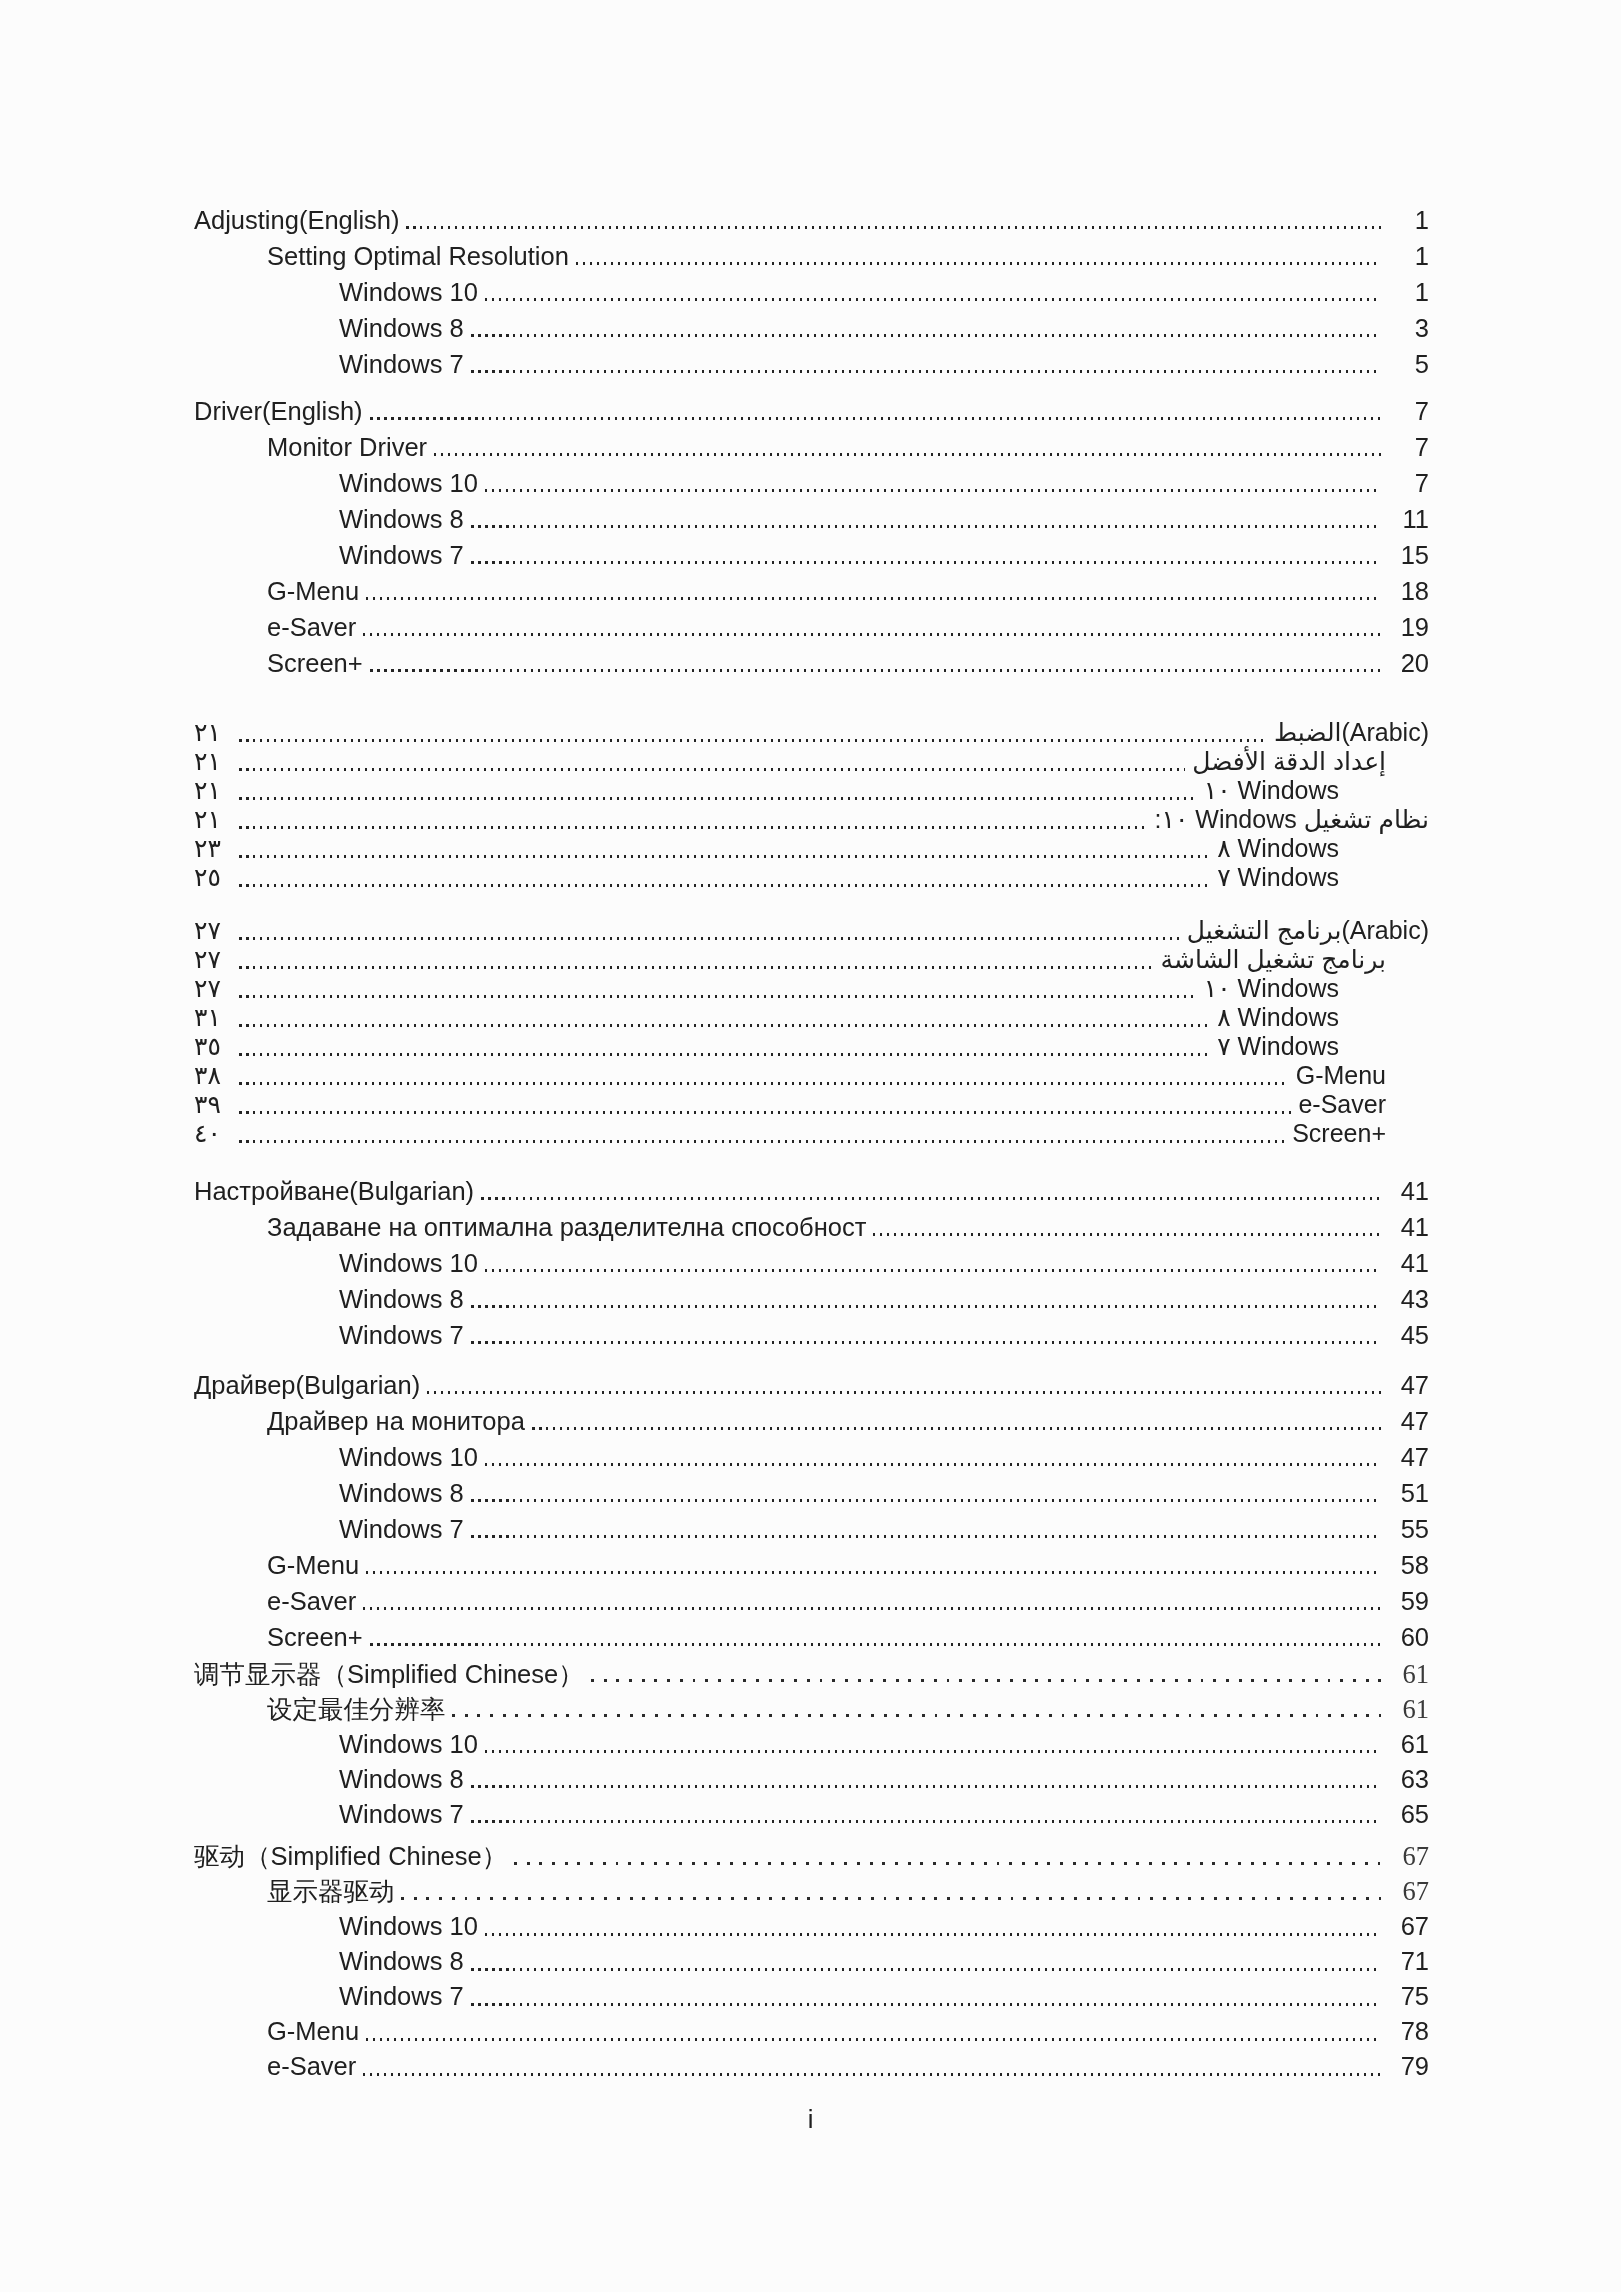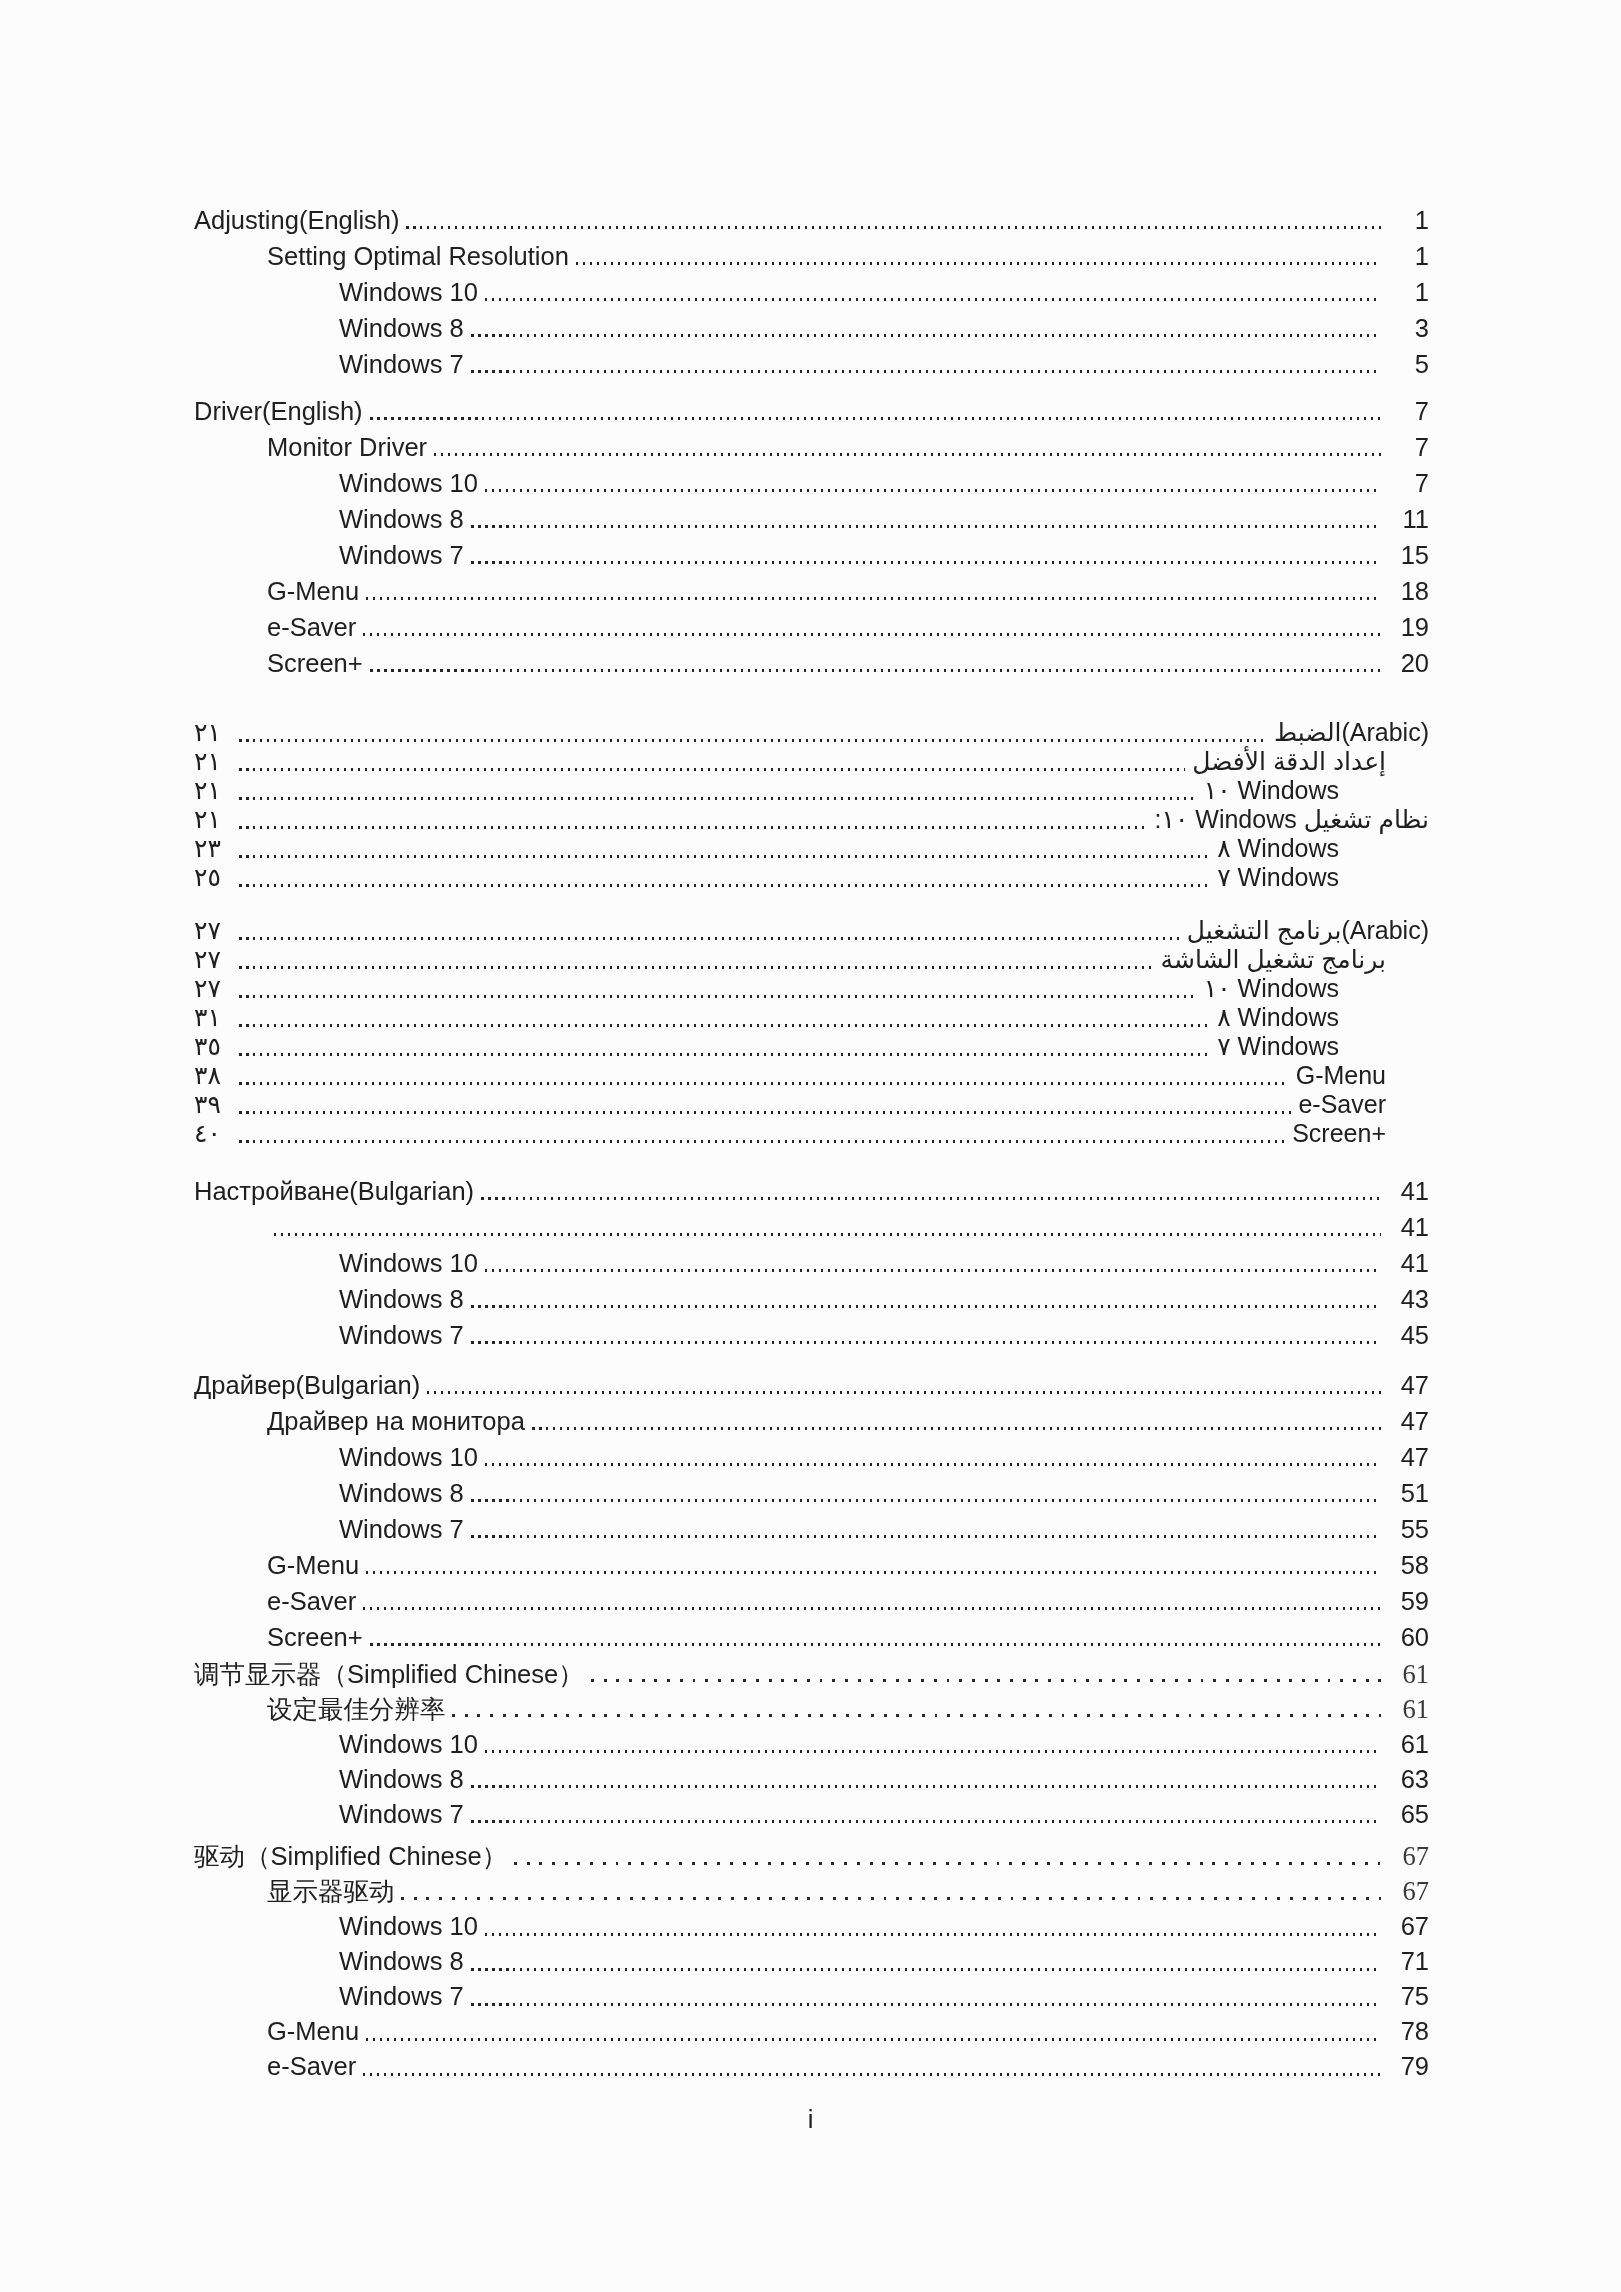--- a/index.html
+++ b/index.html
@@ -229,20 +229,21 @@
           <span class="label" dir="ltr">Screen+</span>
         </div>
       </section>
       <section class="sec sec-latin">
         <div class="row lvl0">
           <span class="label">Настройване(Bulgarian)</span>
           <span class="leader"></span>
           <span class="page-num">41</span>
         </div>
         <div class="row lvl1">
+          <span class="label">Задаване на оптимална разделителна способност</span>
           <span class="leader"></span>
           <span class="page-num">41</span>
         </div>
         <div class="row lvl2">
           <span class="label">Windows 10</span>
           <span class="leader"></span>
           <span class="page-num">41</span>
         </div>
         <div class="row lvl2">
           <span class="label">Windows 8</span>

